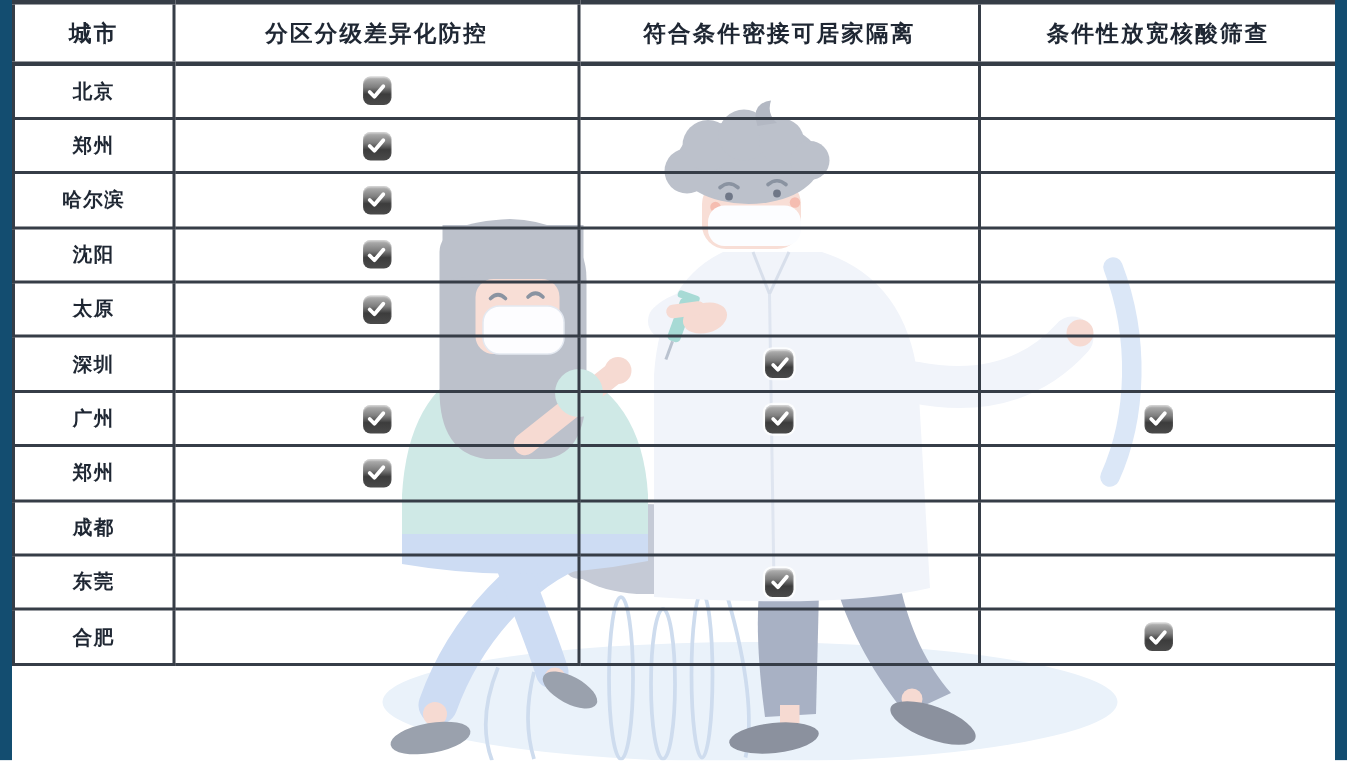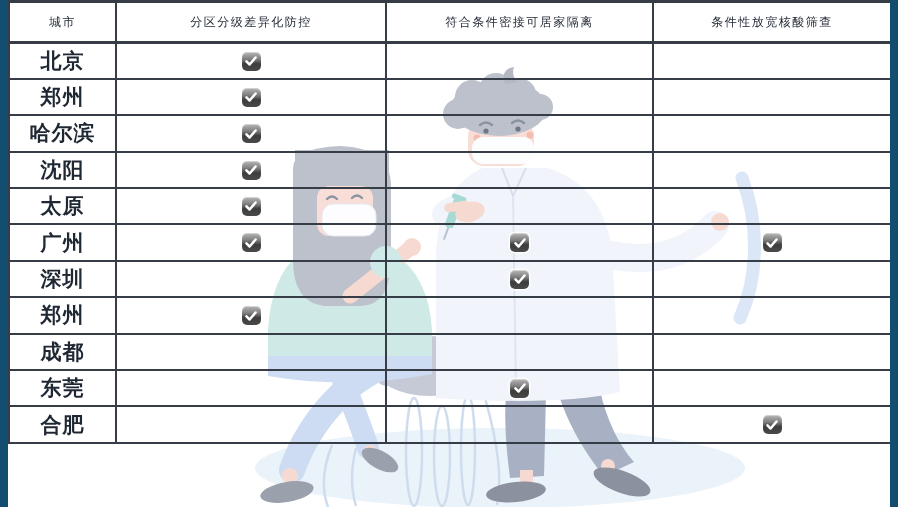--- a/index.html
+++ b/index.html
@@ -26,24 +26,24 @@
     border-collapse:collapse;table-layout:fixed;background:transparent;
   }
   .policy th,.policy td{
     border:2px solid var(--grid-line,#363d47);
     text-align:center;vertical-align:middle;padding:0;background:transparent;
     color:var(--text-dark,#1f2733);
   }
   .policy thead th{
     height:41px;border-top:3px solid var(--grid-line,#363d47);
     border-bottom:3px solid var(--grid-line,#363d47);
-    font-size:12px;font-weight:400;letter-spacing:1.5px;
+    font-size:15px;font-weight:700;letter-spacing:1.5px;
   }
   .policy tbody th{
-    height:35px;font-size:21px;font-weight:700;letter-spacing:1px;
+    height:35px;font-size:13px;font-weight:700;letter-spacing:1px;
   }
   .policy tbody td{height:36.4px;}
   .checkbox{
     display:inline-flex;align-items:center;justify-content:center;
     width:19px;height:19px;border-radius:5px;vertical-align:middle;
     background:linear-gradient(180deg,#b6b6b6 0%,#7e7e7e 38%,#3c3c3c 62%,#4a4a4a 100%);
     box-shadow:0 0 0 1.5px rgba(255,255,255,.8), inset 0 1px 1px rgba(255,255,255,.45);
   }
 </style>
 </head>
@@ -185,46 +185,46 @@
           <th>太原</th>
           <td><span class="checkbox">
               <svg viewBox="0 0 20 20" width="14" height="14" aria-hidden="true">
                 <path d="M3.5 10.5 L8 15 L16.5 5" fill="none" stroke="#ffffff" stroke-width="3.6" stroke-linecap="round" stroke-linejoin="round"></path>
               </svg>
             </span></td>
           <td></td>
           <td></td>
         </tr>
         <tr>
+          <th>深圳</th>
+          <td></td>
+          <td><span class="checkbox">
+              <svg viewBox="0 0 20 20" width="14" height="14" aria-hidden="true">
+                <path d="M3.5 10.5 L8 15 L16.5 5" fill="none" stroke="#ffffff" stroke-width="3.6" stroke-linecap="round" stroke-linejoin="round"></path>
+              </svg>
+            </span></td>
+          <td></td>
+        </tr>
+        <tr>
           <th>广州</th>
           <td><span class="checkbox">
               <svg viewBox="0 0 20 20" width="14" height="14" aria-hidden="true">
                 <path d="M3.5 10.5 L8 15 L16.5 5" fill="none" stroke="#ffffff" stroke-width="3.6" stroke-linecap="round" stroke-linejoin="round"></path>
               </svg>
             </span></td>
           <td><span class="checkbox">
               <svg viewBox="0 0 20 20" width="14" height="14" aria-hidden="true">
                 <path d="M3.5 10.5 L8 15 L16.5 5" fill="none" stroke="#ffffff" stroke-width="3.6" stroke-linecap="round" stroke-linejoin="round"></path>
               </svg>
             </span></td>
           <td><span class="checkbox">
               <svg viewBox="0 0 20 20" width="14" height="14" aria-hidden="true">
                 <path d="M3.5 10.5 L8 15 L16.5 5" fill="none" stroke="#ffffff" stroke-width="3.6" stroke-linecap="round" stroke-linejoin="round"></path>
               </svg>
             </span></td>
-        </tr>
-        <tr>
-          <th>深圳</th>
-          <td></td>
-          <td><span class="checkbox">
-              <svg viewBox="0 0 20 20" width="14" height="14" aria-hidden="true">
-                <path d="M3.5 10.5 L8 15 L16.5 5" fill="none" stroke="#ffffff" stroke-width="3.6" stroke-linecap="round" stroke-linejoin="round"></path>
-              </svg>
-            </span></td>
-          <td></td>
         </tr>
         <tr>
           <th>郑州</th>
           <td><span class="checkbox">
               <svg viewBox="0 0 20 20" width="14" height="14" aria-hidden="true">
                 <path d="M3.5 10.5 L8 15 L16.5 5" fill="none" stroke="#ffffff" stroke-width="3.6" stroke-linecap="round" stroke-linejoin="round"></path>
               </svg>
             </span></td>
           <td></td>
           <td></td>

